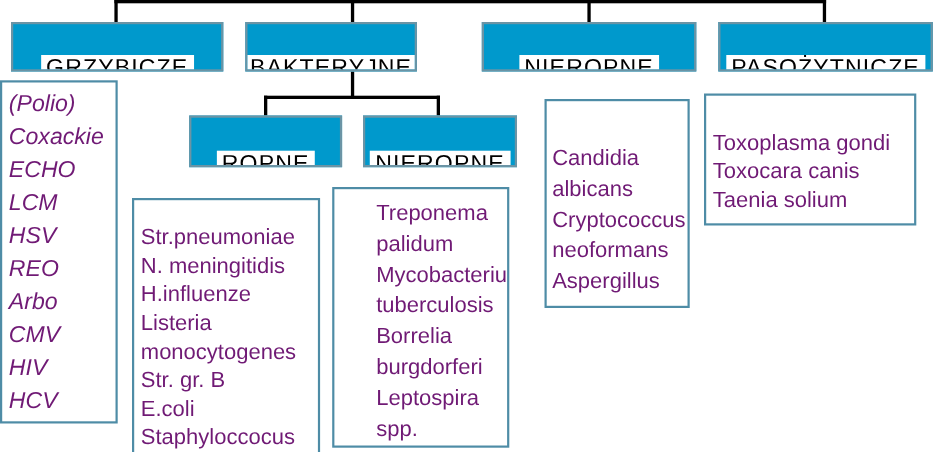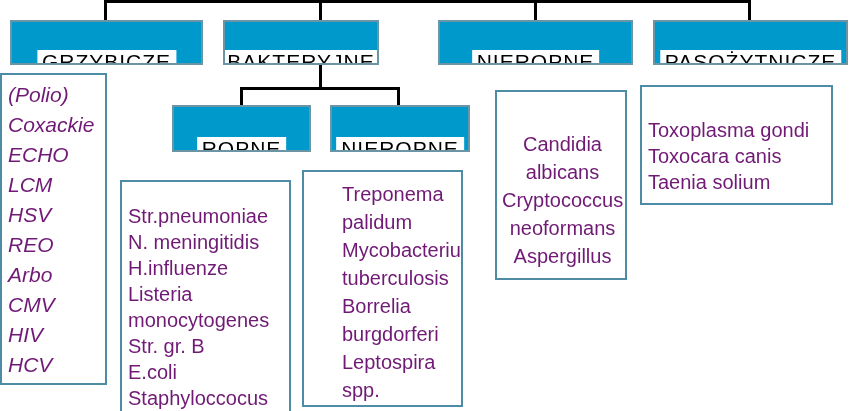--- a/index.html
+++ b/index.html
@@ -44,21 +44,21 @@
     white-space: pre-line;
     font-size: 20px;
     line-height: 26px;
     padding: 4px 2px 0 6px;
     color: #701a75;
     overflow: hidden;
   }
   .list-virus   { font-style: italic; font-size: 21px; line-height: 30px; padding-top: 5px; }
   .list-ropne   { line-height: 26px; padding-top: 21px; margin-top: 12px; }
   .list-nieropne{ line-height: 28px; padding-top: 8px; padding-left: 38px; }
-  .list-grzyb   { line-height: 28px; padding-top: 38px; padding-left: 5px; text-align: center; }
+  .list-grzyb   { line-height: 28px; padding-top: 38px; padding-left: 5px; }
   .list-pasozyt { line-height: 26px; padding-top: 30px; }
 </style>
 </head>
 <body>
 
 <div class="canvas">
 
   <div class="line" style="left:104px; top:0; width:647px; height:3px;"></div>
   <div class="line" style="left:104px; top:0; width:3px; height:20px;"></div>
   <div class="line" style="left:319px; top:0; width:3px; height:20px;"></div>

